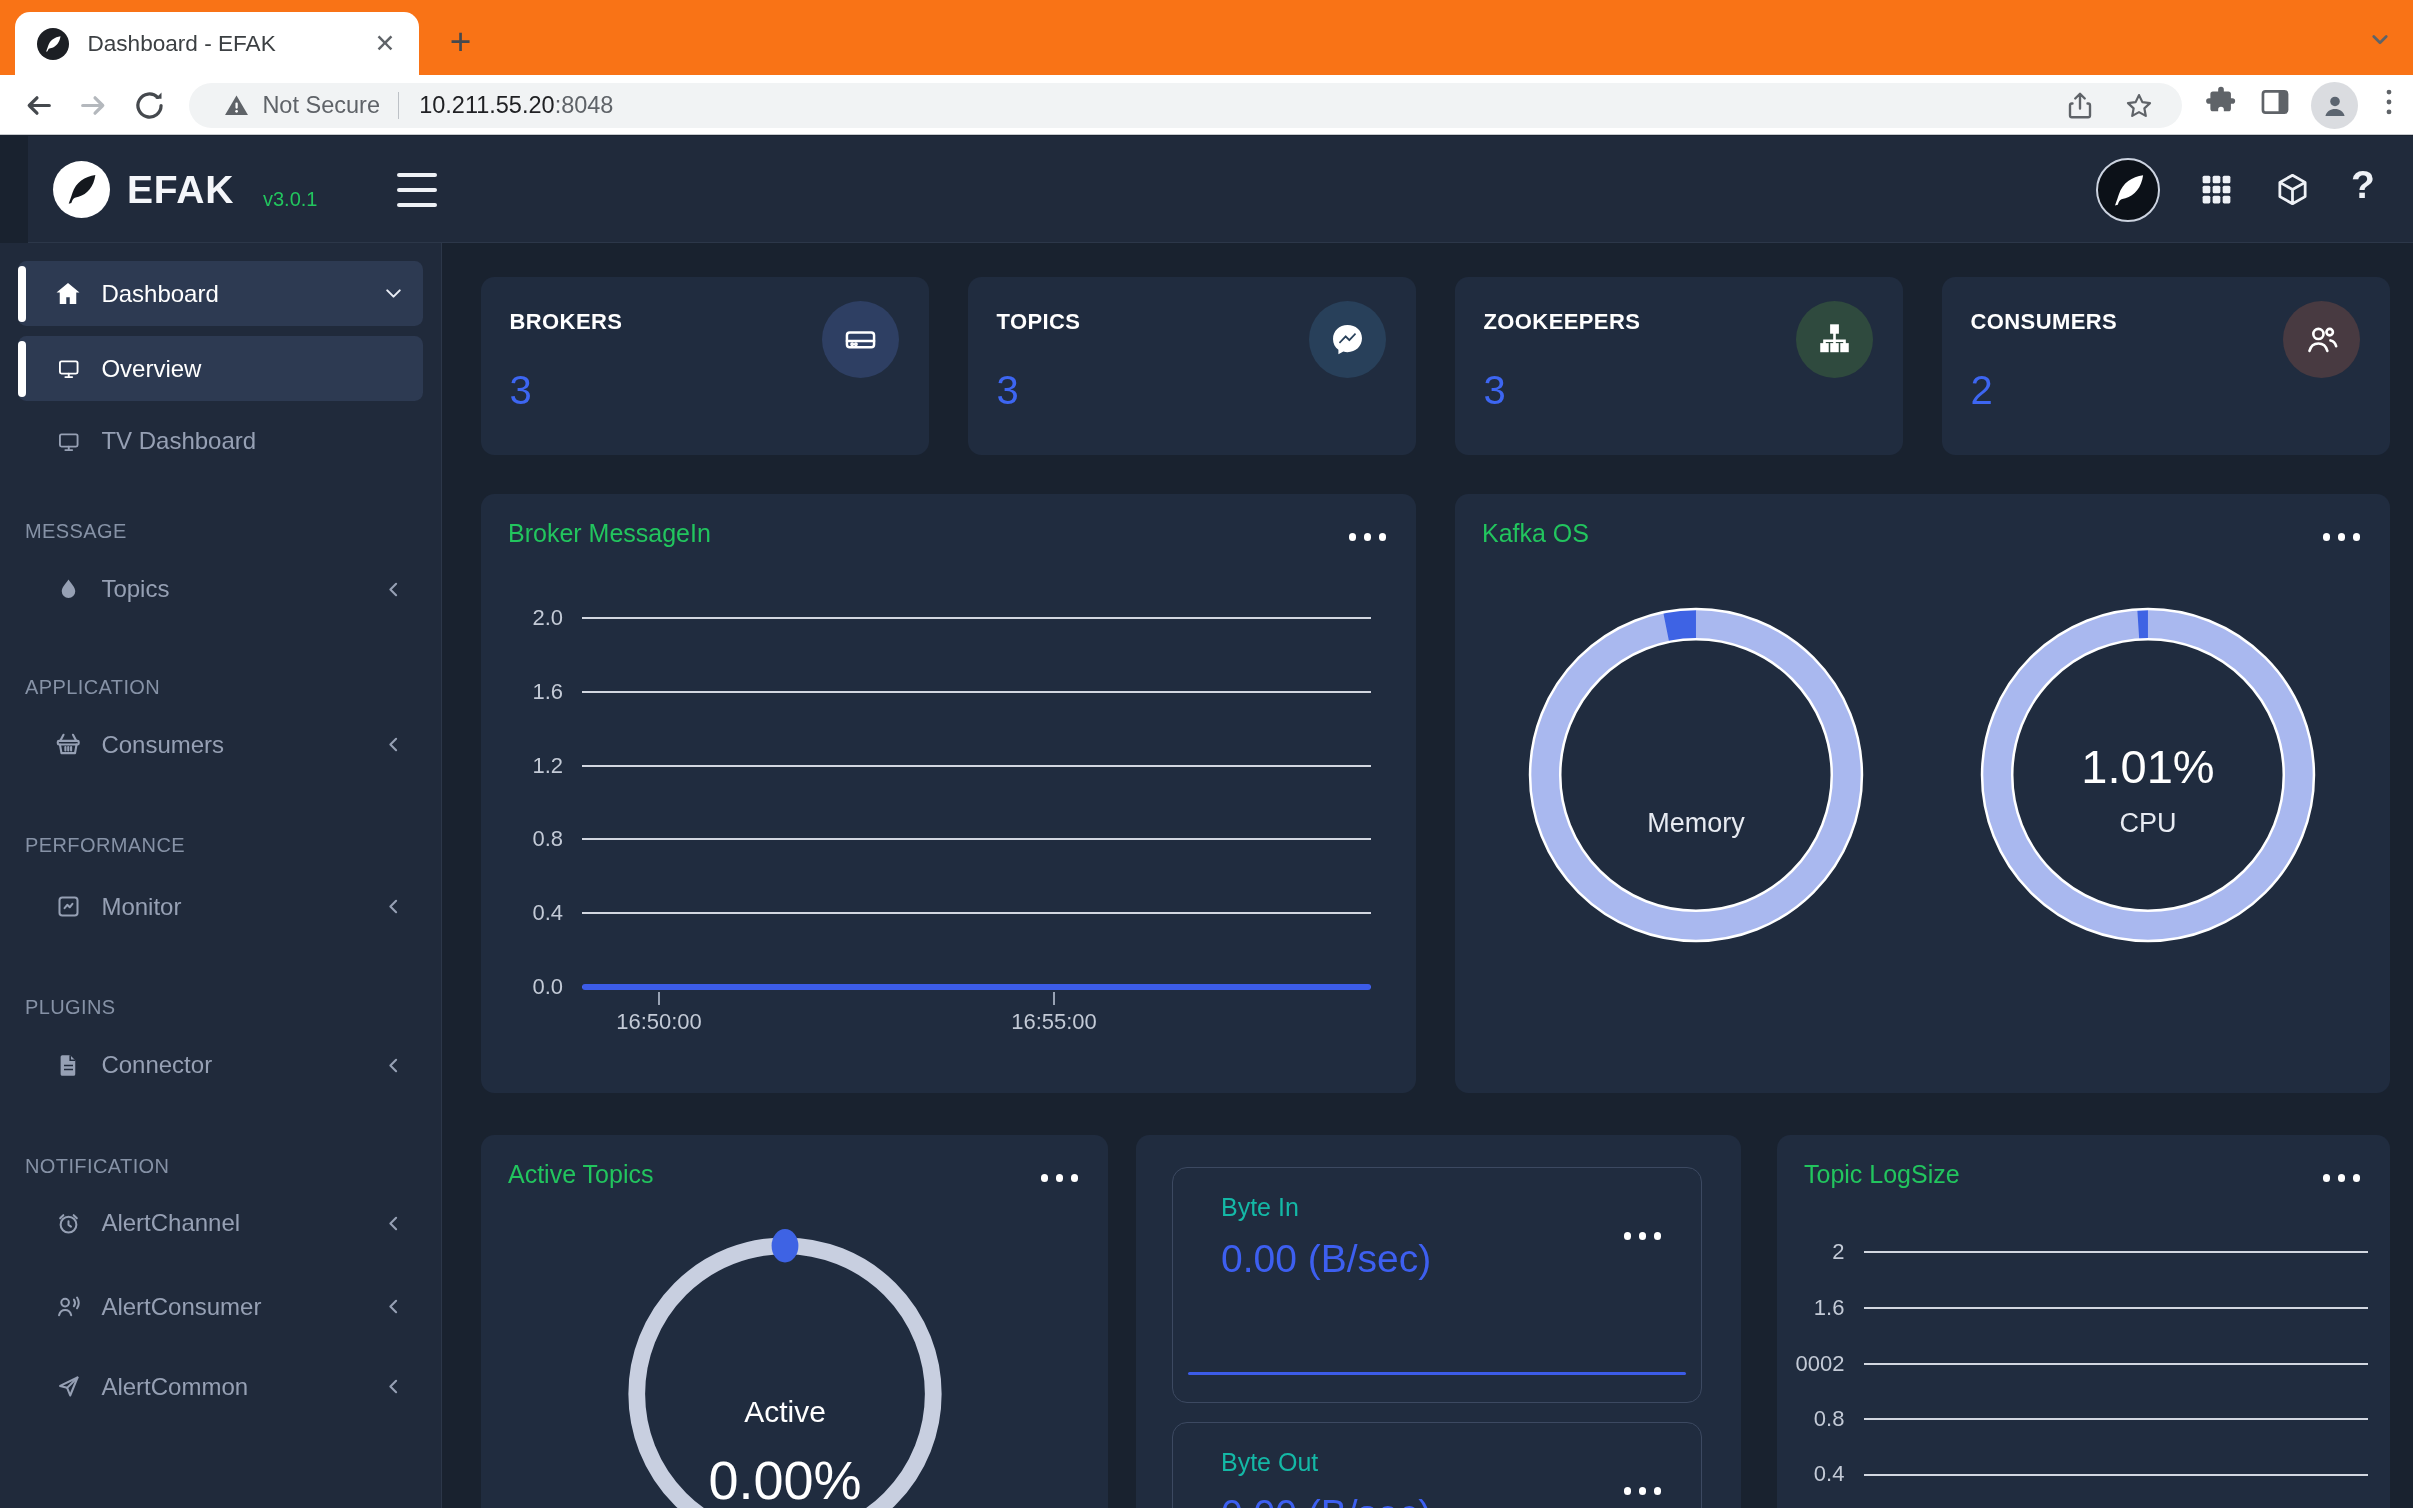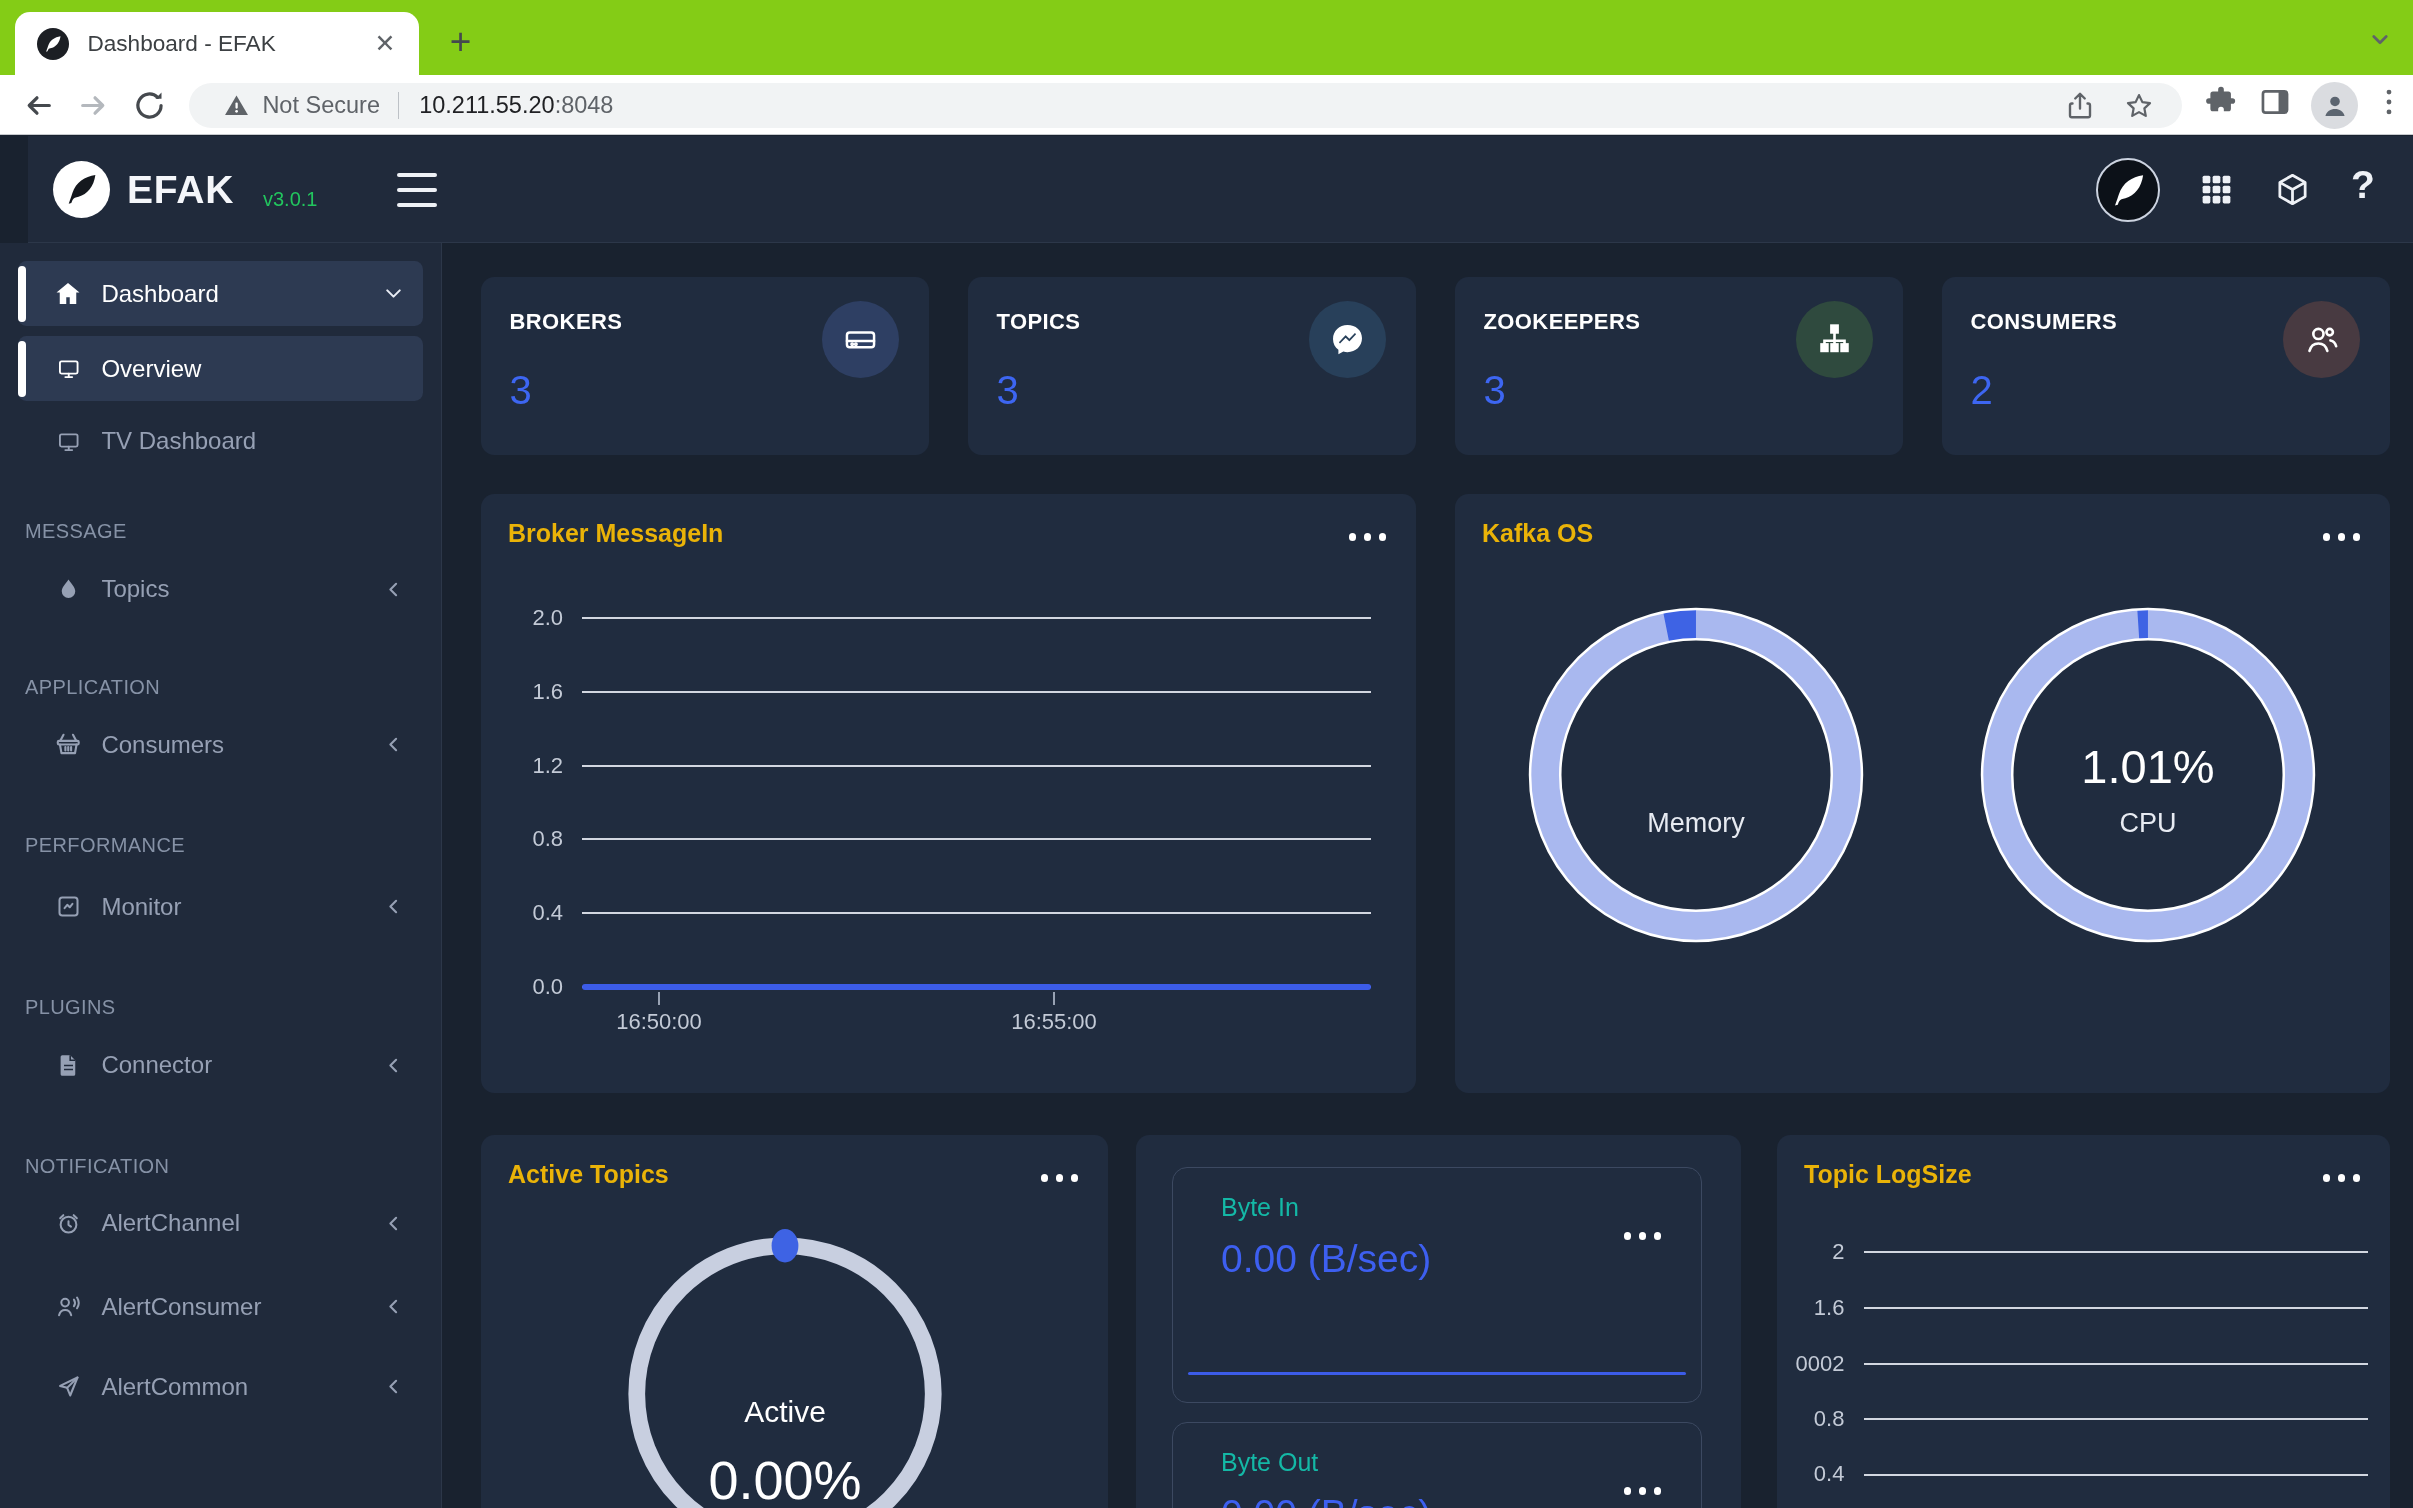--- a/index.html
+++ b/index.html
@@ -4,21 +4,21 @@
 <style>
   * { box-sizing: border-box; margin: 0; padding: 0; }
   html,body { width:2413px; height:1508px; }
   body {
     position: relative; overflow: hidden;
     background:#19222f;
     font-family:"Liberation Sans","DejaVu Sans",sans-serif;
     -webkit-font-smoothing: antialiased;
   }
   
-  .tabstrip { position:absolute; left:0; top:0; width:2413px; height:96px; background:#84cc16; }
+  .tabstrip { position:absolute; left:0; top:0; width:2413px; height:96px; background:#f97316; }
   .tab { position:absolute; left:15px; top:11.7px; width:404px; height:64px; background:#fff; border-radius:15px 15px 0 0; display:flex; align-items:center; }
   .tab .fav { width:32px; height:32px; border-radius:50%; background:#1c1f24; margin-left:22px; display:flex; align-items:center; justify-content:center; flex:0 0 auto; }
   .tab .fav svg { width:20px; height:20px; }
   .tab .ttl { margin-left:18.4px; font-size:22.6px; color:#3c4043; white-space:nowrap; overflow:hidden; flex:1; }
   .tab .cls { font-size:25px; color:#5f6368; margin-right:23.5px; cursor:default; }
   .newtab { position:absolute; left:437px; top:18.4px; width:47px; height:47px; border-radius:50%; display:flex; align-items:center; justify-content:center; font-size:37px; color:#45494e; }
   .strip-chev { position:absolute; right:18.4px; top:23.5px; width:30px; height:30px; color:#5f6368; }
   .toolbar { position:absolute; left:0; top:75px; width:2413px; height:60px; background:#fff; border-bottom:0.8px solid #c7cace; }
   .nav-ic { position:absolute; top:87px; width:37px; height:37px; }
   .omni { position:absolute; left:189px; top:83px; width:1993px; height:45px; background:#f1f3f4; border-radius:22.6px; display:flex; align-items:center; }
@@ -48,21 +48,21 @@
   .sitem { position:relative; display:flex; align-items:center; height:65px; margin:0 18.4px; padding-left:34px; border-radius:8.4px; color:#96a0b4; cursor:pointer; }
   .sitem .ibox { width:32px; height:32px; display:flex; align-items:center; justify-content:center; flex:0 0 auto; }
   .sitem .lbl { margin-left:17px; font-size:24px; white-space:nowrap; }
   .sitem .chev { margin-left:auto; margin-right:17px; width:25px; height:25px; flex:0 0 auto; }
   .sitem.active { background:#2d3a52; color:#ffffff; }
   .sitem.active::before { content:""; position:absolute; left:0; top:4.2px; bottom:4.2px; width:7.5px; border-radius:5px; background:#ffffff; }
   .sectitle { margin:0 0 0 25px; font-size:20px; letter-spacing:0.4px; color:#8692a6; }
   
   .content { position:absolute; left:442px; top:243px; width:1971px; height:1265px; background:#19222f; }
   .panel { position:absolute; background:#202c3f; border-radius:13.4px; }
-  .ptitle { position:absolute; left:27px; top:25px; font-size:25px; font-weight:700; color:#eab308; white-space:nowrap; }
+  .ptitle { position:absolute; left:27px; top:25px; font-size:25px; font-weight:400; color:#22c55e; white-space:nowrap; }
   .dots { position:absolute; display:flex; gap:7.5px; cursor:pointer; }
   .dots i { width:7.5px; height:7.5px; border-radius:50%; background:#fff; }
   
   .stat { height:178px; }
   .stat .slbl { position:absolute; left:28.5px; top:32px; font-size:22px; font-weight:bold; letter-spacing:0.4px; color:#fff; }
   .stat .sval { position:absolute; left:28.5px; top:91px; font-size:40px; font-weight:500; color:#3d66f2; }
   .stat .badge { position:absolute; right:30px; top:23.5px; width:77px; height:77px; border-radius:50%; display:flex; align-items:center; justify-content:center; }
   .stat .badge svg { width:37px; height:37px; }
   
   .ylab { position:absolute; text-align:right; font-size:22px; color:#c3cad6; transform:translateY(-50%); }

